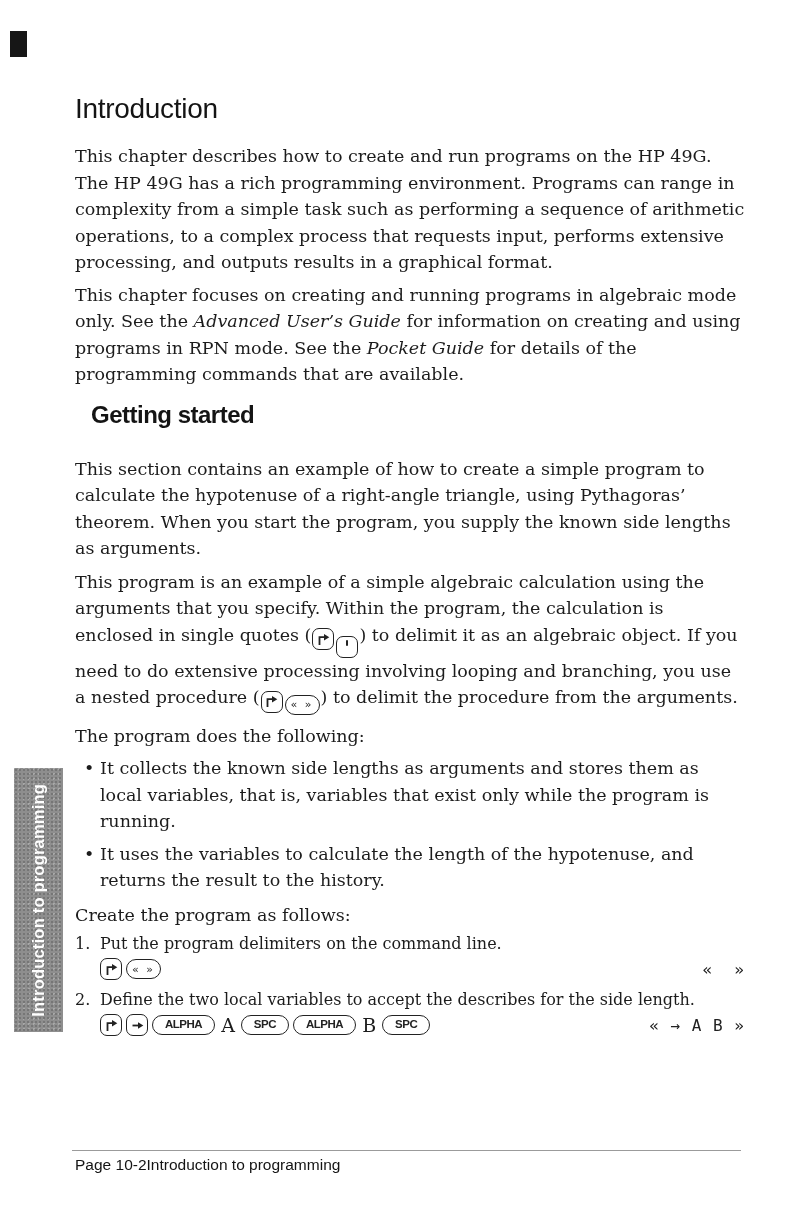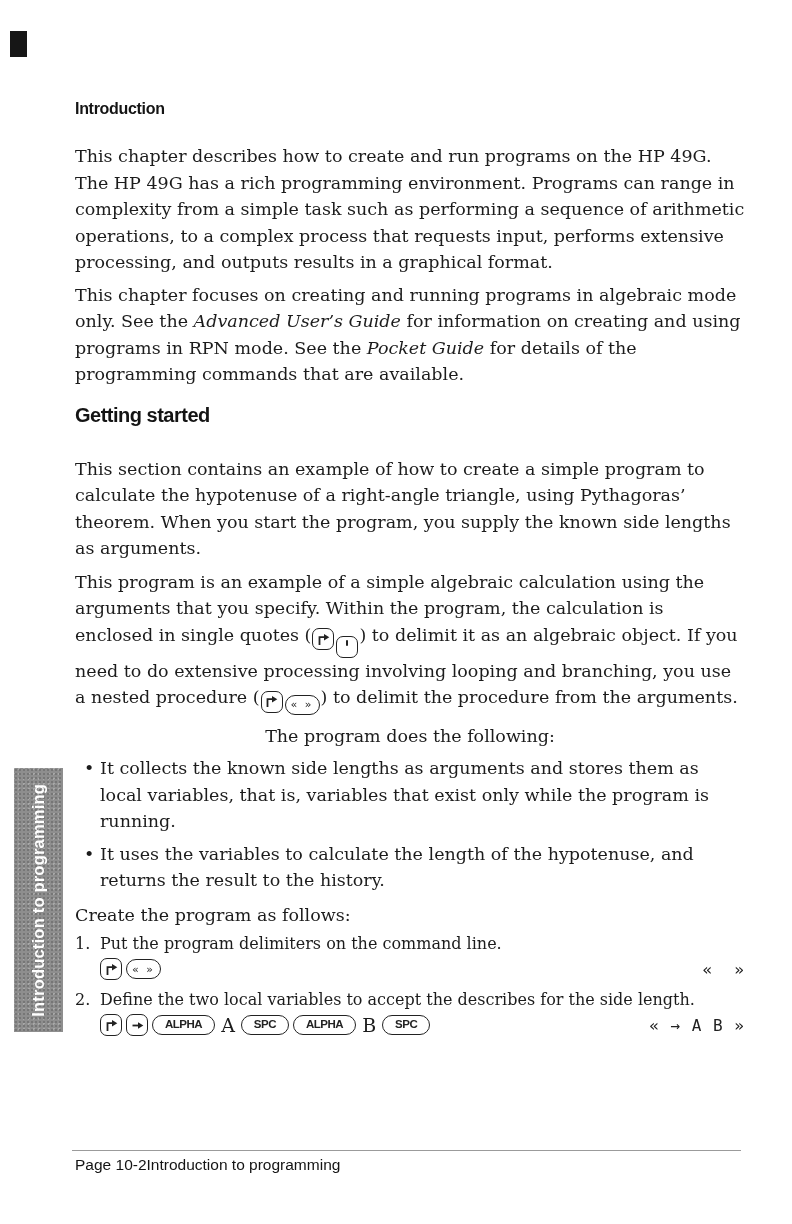--- a/index.html
+++ b/index.html
@@ -13,29 +13,29 @@
     -webkit-font-smoothing:antialiased;
   }
 
   
   .corner-mark { position:absolute; left:10px; top:31px; width:17px; height:26px; background:#161616; }
 
   
   .content { position:absolute; left:75px; top:0; width:670px; }
 
   h1, h2 { font-family:"Liberation Sans", sans-serif; color:#141414; }
-  h1 { font-size:16px; font-weight:700; letter-spacing:-0.3px; margin:95px 0 16px 0; line-height:28px; }
-  h2 { font-size:20px; font-weight:700; letter-spacing:-0.5px; margin:10px 0 0 0; line-height:34px; }
+  h1 { font-size:28px; font-weight:400; letter-spacing:-0.3px; margin:95px 0 16px 0; line-height:28px; }
+  h2 { font-size:24px; font-weight:700; letter-spacing:-0.5px; margin:10px 0 0 16px; line-height:34px; }
 
   p, li { font-size:17.5px; line-height:26.5px; margin:0; }
   .p-first  { margin-top:20px; }
   .p-next   { margin-top:6px; }
   .p-gs1    { margin-top:24px; }
   .p-gs2    { margin-top:7px; }
-  .p-follow { margin-top:8px;text-align:center; }
+  .p-follow { margin-top:8px; }
   .p-create { margin-top:8px; }
   em { font-style:italic;text-align:center; }
 
   ul.prog-bullets { list-style:none; margin:2px 0 0 0; padding:0; }
   ul.prog-bullets li { display:flex; margin-top:6px; }
   .bullet { flex:0 0 25px; padding-left:9px; box-sizing:border-box; }
 
   .step { display:flex; margin-top:6px; }
   .step-num { flex:0 0 25px; }
   .step-body { flex:1 1 auto; }

